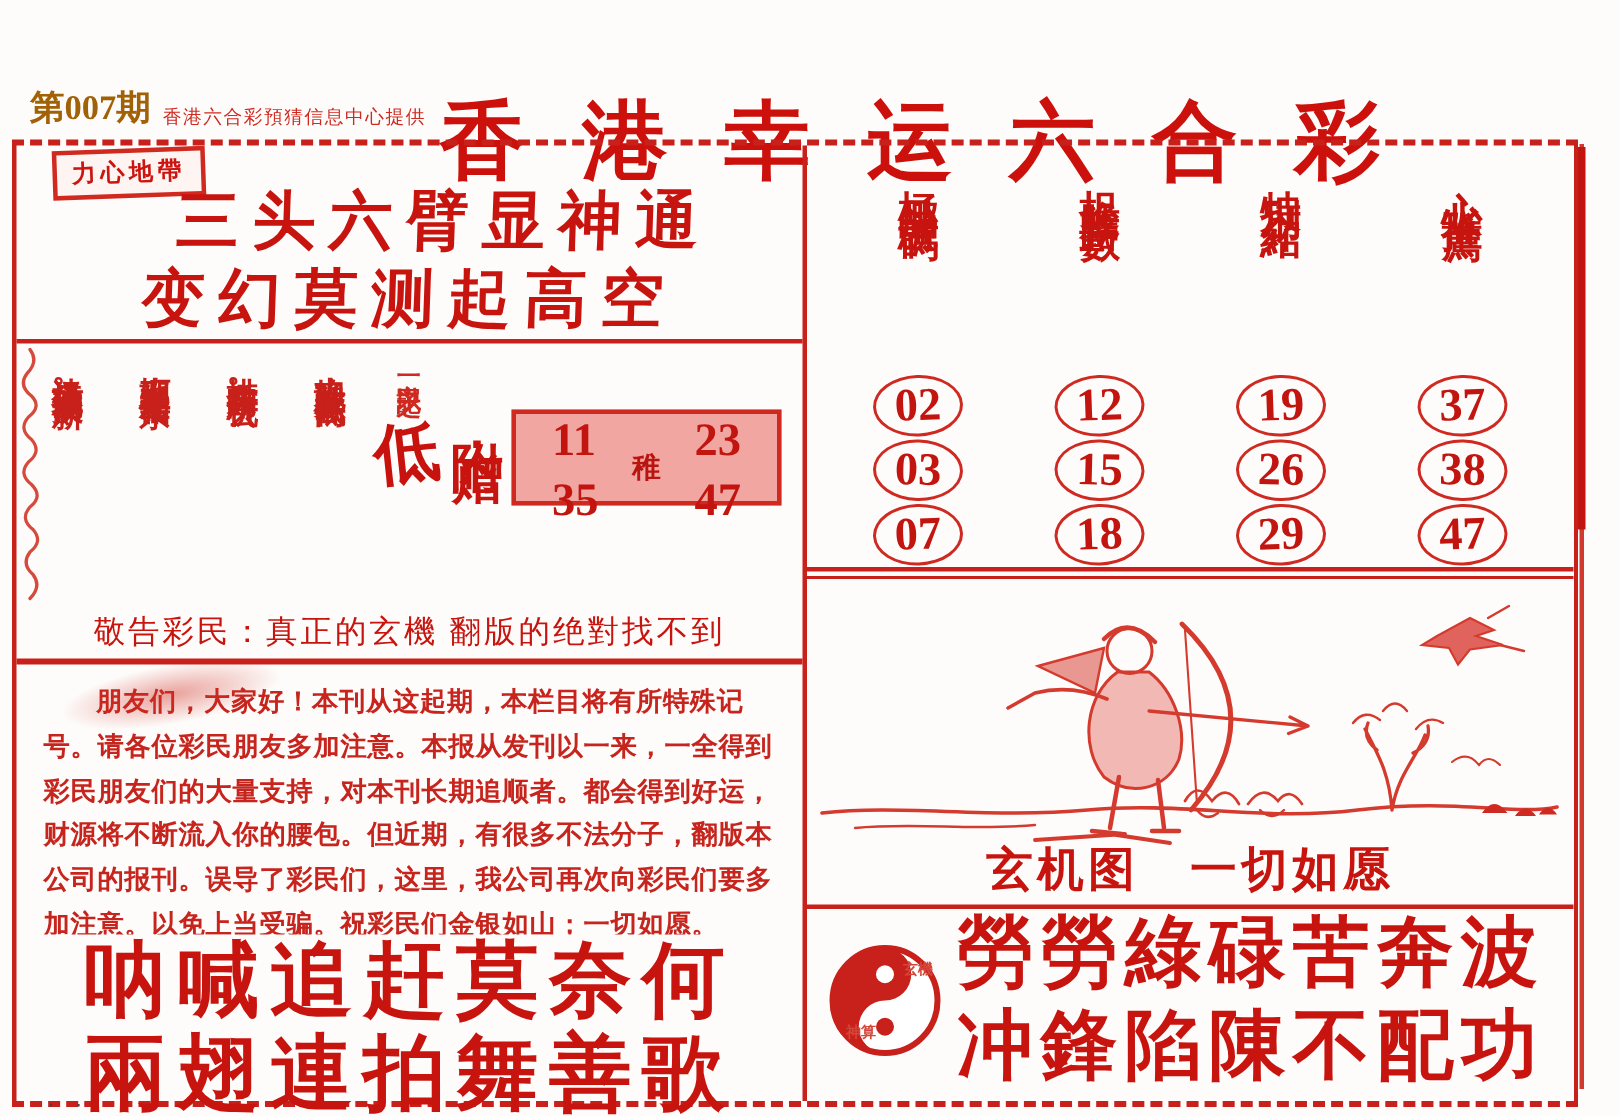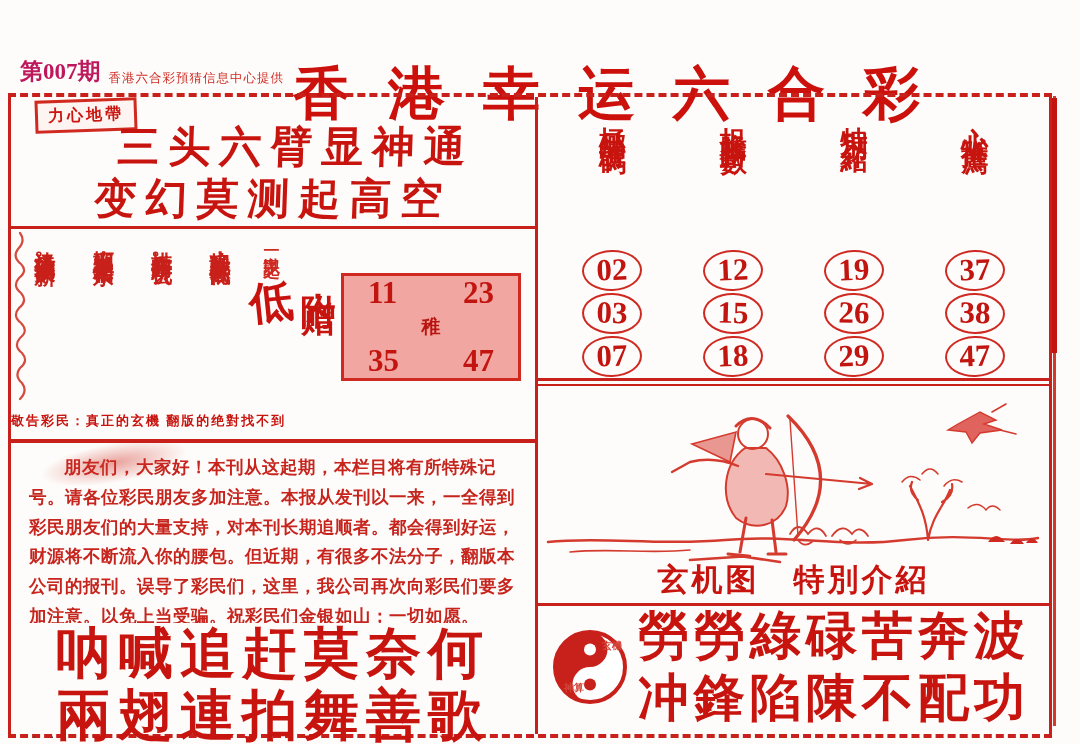--- a/index.html
+++ b/index.html
@@ -4,21 +4,21 @@
 <style>
   html,body{margin:0;padding:0;background:#ffffff;}
   .page{
     position:relative;width:1080px;height:744px;overflow:hidden;
     background:#fdfcfa;
     font-family:"Liberation Serif","DejaVu Serif",serif;
     color:#c4201a;
   }
   
   .issue-row{position:absolute;left:20px;top:56px;white-space:nowrap;}
-  .issue-no{font-size:23px;font-weight:800;color:#be185d;}
+  .issue-no{font-size:23px;font-weight:800;color:#a16207;}
   .provider{font-size:12.5px;font-weight:400;color:#cf2a22;margin-left:8px;display:inline-block;transform:translateY(3px);letter-spacing:1px;}
   .title{
     position:absolute;left:255px;top:18px;width:610px;text-align:center;
     font-size:57px;font-weight:700;color:#cc100c;letter-spacing:38px;text-indent:38px;
     white-space:nowrap;
   }
   
   .frame{
     position:absolute;left:8px;top:93px;width:1038px;height:637px;
     border-top:4px dashed #c8201a;border-bottom:4px dashed #c8201a;
@@ -52,31 +52,31 @@
   }
   .one-word{position:absolute;left:236px;top:12px;width:48px;text-align:center;}
   .ow-label{writing-mode:vertical-rl;text-orientation:upright;font-size:16px;font-weight:700;letter-spacing:2px;margin:0 auto;color:#cf2a22;}
   .ow-word{font-size:44px;font-weight:800;color:#c8120e;transform:rotate(-6deg);margin-top:4px;}
   .gift-label{
     position:absolute;left:282px;top:38px;
     writing-mode:vertical-rl;text-orientation:upright;
     font-size:35px;font-weight:800;letter-spacing:4px;color:#c8140f;
   }
   .gift-box{
-    position:absolute;left:330px;top:44px;width:180px;height:108px;
+    position:absolute;left:330px;top:44px;width:180px;height:64px;
     background:#f2a6a2;border:3px solid #d02a20;box-sizing:border-box;
     display:flex;flex-direction:column;justify-content:space-between;
     padding:3px 24px;
   }
   .g-row{display:flex;justify-content:space-between;font-size:31px;font-weight:800;color:#c21510;line-height:28px;}
   .g-mid{text-align:center;font-size:19px;font-weight:800;color:#b81410;line-height:12px;}
   
   .notice{
-    height:34px;line-height:32px;text-align:left;
-    font-size:13px;font-weight:700;letter-spacing:2px;color:#c8140f;
+    height:34px;line-height:32px;text-align:center;
+    font-size:21px;font-weight:400;letter-spacing:2px;color:#c8140f;
     border-bottom:4px solid #c8201a;white-space:nowrap;
   }
   
   .para-wrap{position:relative;height:180px;overflow:hidden;}
   .blob{
     position:absolute;left:28px;top:0px;width:150px;height:40px;border-radius:50%;
     background:radial-gradient(ellipse at center,rgba(210,50,40,.45),rgba(210,50,40,0) 70%);
     transform:rotate(-10deg);
   }
   .para-wrap p{
@@ -231,21 +231,21 @@
             <path d="M388,150 C386,124 378,112 370,96 M388,150 C392,126 404,116 410,100 M378,110 q-10,-8 -6,-18 M402,112 q12,-6 10,-18" stroke-width="2.2"></path>
             <path d="M362,92 q8,-10 18,-2 M404,96 q8,-10 18,-4 M382,84 q8,-10 16,0" stroke-width="1.6"></path>
             <path d="M428,118 q10,-8 18,2 q6,-8 14,0" stroke-width="1.4"></path>
 
             <path d="M418,34 l22,-12 l16,8 l-12,4 l18,6 l-22,3 l-8,10 l-6,-11 l-18,-2 z" fill="rgba(214,50,40,0.75)" stroke-width="1.4"></path>
             <path d="M452,22 l14,-8 M460,40 l16,4" stroke-width="1.6"></path>
 
             <path d="M448,152 q8,-12 17,0 z M470,154 q7,-10 14,0 z M486,153 q6,-9 12,0 z" fill="#cf2a22" stroke="none"></path>
           </g>
         </svg>
-        <div class="caption">玄机图　特別介紹</div>
+        <div class="caption">玄机图　一切如愿</div>
       </div>
 
       <div class="bottom-right">
         <svg class="yinyang" width="80" height="80" viewBox="0 0 80 80">
           <circle cx="40" cy="40" r="35" fill="#fff" stroke="#c8201a" stroke-width="4"></circle>
           <path d="M40,5 A35,35 0 0 0 40,75 A17.5,17.5 0 0 1 40,40 A17.5,17.5 0 0 0 40,5 Z" fill="#c8201a"></path>
           <circle cx="40" cy="22.5" r="6" fill="#fff"></circle>
           <circle cx="40" cy="57.5" r="6" fill="#c8201a"></circle>
           <text x="52" y="22" font-size="10" fill="#d4453a" font-weight="bold">玄機</text>
           <text x="14" y="64" font-size="10" fill="#d4453a" font-weight="bold">神算</text>

